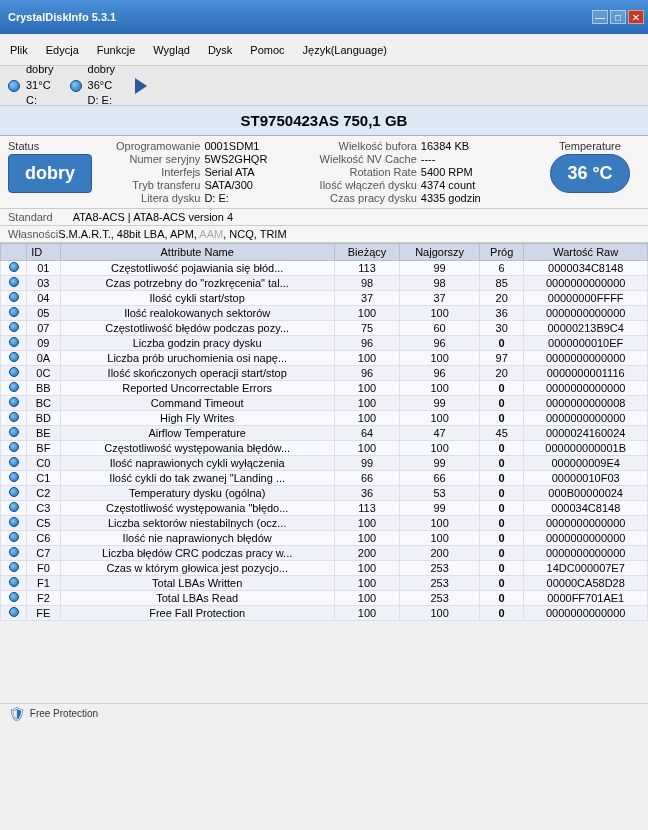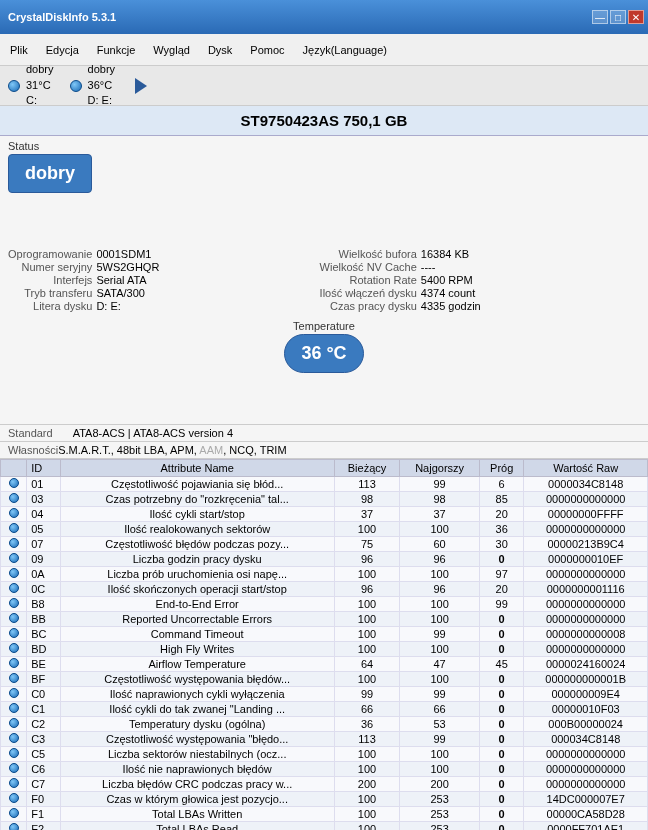--- a/index.html
+++ b/index.html
@@ -160,21 +160,21 @@
       font-weight: normal;
       color: #000;
     }
     .attr-table th:nth-child(2) { text-align: left; }
     .attr-table td {
       padding: 1px 4px;
       border: 1px solid #dde;
       text-align: center;
       color: #000;
     }
-    .attr-table td:nth-child(2) { text-align: left; }
+    .attr-table td:nth-child(2) { text-align: center; }
     .attr-table tbody tr:nth-child(even) { background: #eef2f8; }
     .attr-table tbody tr:nth-child(odd) { background: #f8f9fc; }
     .row-dot {
       width: 10px;
       height: 10px;
       border-radius: 50%;
       display: inline-block;
       background: radial-gradient(circle at 35% 35%, #7fc7f7, #1a6ab5);
       border: 1px solid #0a4a8a;
     }
@@ -239,21 +239,21 @@
       <div>dobry</div>
       <div>36°C</div>
       <div>D: E:</div>
     </div>
   </div>
   <div class="arrow-right"></div>
 </div>
 
 <div class="disk-title">ST9750423AS  750,1 GB</div>
 
-<div style="display: flex; background: #f5f5f5; border-bottom: 1px solid #ccc; padding: 4px 8px; gap: 8px; flex-direction: column;">
+<div style="display: flex; background: #f5f5f5; border-bottom: 1px solid #ccc; padding: 4px 8px; gap: 8px;">
 
   <div style="flex: 0 0 100px;">
     <div style="font-size:11px; color:#333; margin-bottom:2px;">Status</div>
     <div class="status-box">dobry</div>
   </div>
 
   <div style="flex: 1; display: grid; grid-template-columns: auto 1fr auto 1fr; gap: 1px 4px; align-items: start; font-size: 11px;">
     <span style="color:#555; text-align:right;">Oprogramowanie</span>
     <span>0001SDM1</span>
     <span style="color:#555; text-align:right;">Wielkość bufora</span>
@@ -377,29 +377,20 @@
       <td><span class="row-dot"></span></td>
       <td>0C</td>
       <td>Ilość skończonych operacji start/stop</td>
       <td>96</td>
       <td>96</td>
       <td class="val-normal">20</td>
       <td>0000000001116</td>
     </tr>
         <tr>
       <td><span class="row-dot"></span></td>
-      <td>B8</td>
-      <td>End-to-End Error</td>
-      <td>100</td>
-      <td>100</td>
-      <td class="val-normal">99</td>
-      <td>0000000000000</td>
-    </tr>
-        <tr>
-      <td><span class="row-dot"></span></td>
       <td>BB</td>
       <td>Reported Uncorrectable Errors</td>
       <td>100</td>
       <td>100</td>
       <td class="val-zero">0</td>
       <td>0000000000000</td>
     </tr>
         <tr>
       <td><span class="row-dot"></span></td>
       <td>BC</td>

